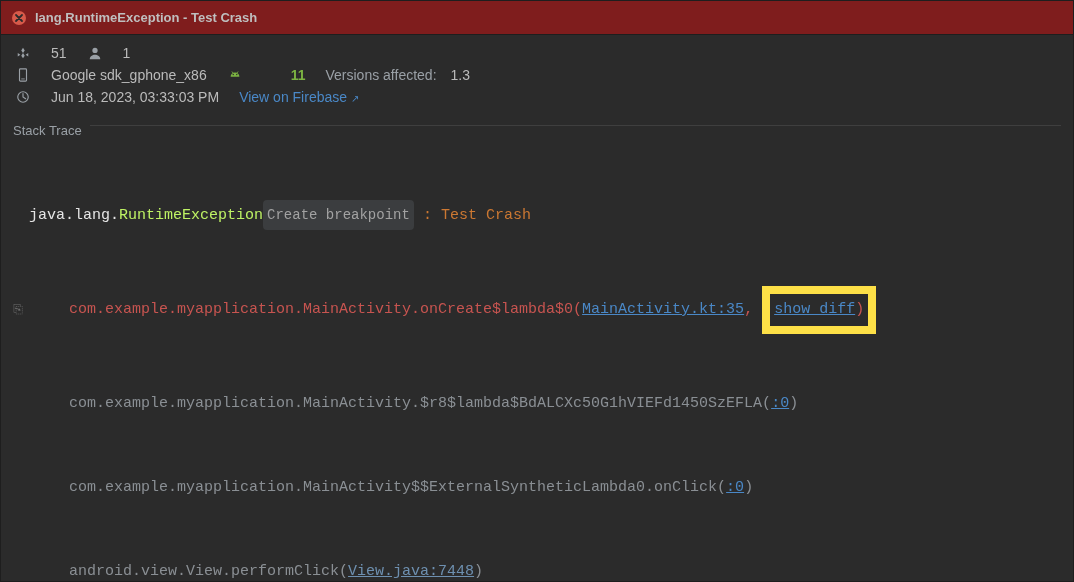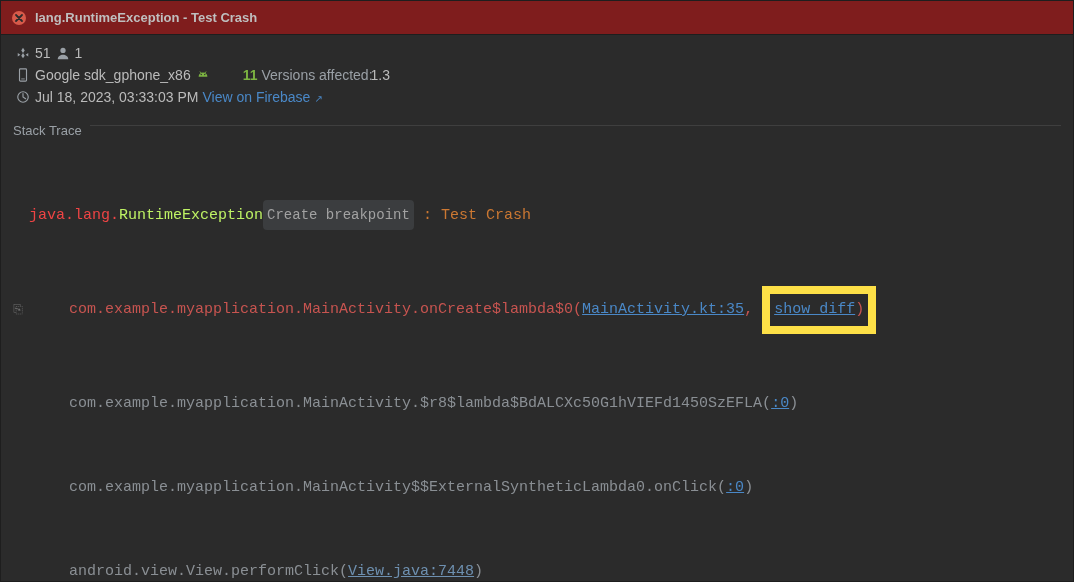--- a/index.html
+++ b/index.html
@@ -31,21 +31,21 @@
       font-weight: 600;
     }
     .meta {
       padding: 10px 14px 6px 14px;
       font-size: 14px;
       color: #9aa0a6;
     }
     .meta-row {
       display: flex;
       align-items: flex-start;
-      gap: 4px;
+      gap: 20px;
       margin-bottom: 6px;
     }
     .meta-row .micon {
       display: inline-flex;
       align-items: center;
       justify-content: center;
       width: 16px; height: 16px;
     }
     .meta-row .mval { color: #bbbbbb; }
     .pill-green { color: #7cb342; font-weight: 600; margin-left: 28px; }
@@ -75,21 +75,21 @@
       display: flex;
       align-items: baseline;
     }
     .gutter {
       width: 22px;
       flex: 0 0 22px;
       text-align: center;
       color: #6e6e6e;
       font-size: 12px;
     }
-    .trace .ex-pkg { color: #ef4444; }
+    .trace .ex-pkg { color: #e5e5e5; }
     .trace .ex-class { color: #bef264; }
     .trace .create-bp {
       color: #a2a2a2;
       background: #3b3d3f;
       padding: 1px 4px;
       border-radius: 4px;
       font-family: inherit;
       font-size: 14px;
     }
     .trace .colon { color: #cc7832; }
@@ -154,21 +154,21 @@
     <span class="mval" style="margin-left:-6px">1.3</span>
   </div>
 
   <div class="meta-row">
     <span class="micon">
       <svg width="14" height="14" viewBox="0 0 16 16">
           <circle cx="8" cy="8" r="6" fill="none" stroke="#9aa0a6" stroke-width="1.3"></circle>
           <path d="M8 4v4l3 2" fill="none" stroke="#9aa0a6" stroke-width="1.3" stroke-linecap="round"></path>
         </svg>
     </span>
-    <span class="mval">Jul 18, 2023, 03:33:03 PM</span>
+    <span class="mval">Jun 18, 2023, 03:33:03 PM</span>
     <span class="link">
       <span>View on Firebase</span><span class="ext-arrow">↗</span>
     </span>
   </div>
 </div>
 
 <div class="section-label">
   <span>Stack Trace</span>
   <span class="line"></span>
 </div>

